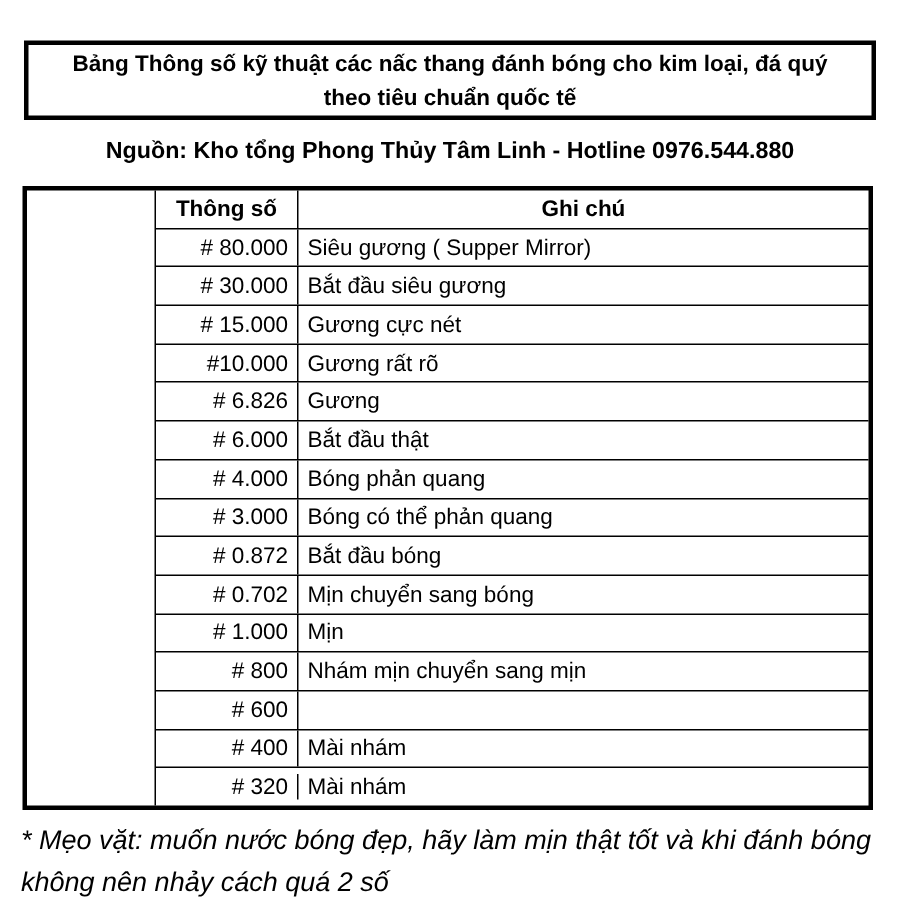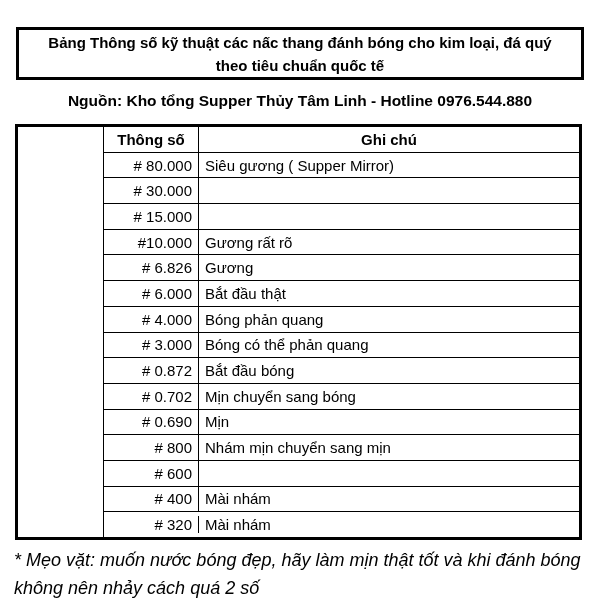--- a/index.html
+++ b/index.html
@@ -118,40 +118,42 @@
 </style>
 </head>
 <body>
 
 <div class="page">
 
   <div class="title-box">
     <div class="title-text">Bảng Thông số kỹ thuật các nấc thang đánh bóng cho kim loại, đá quý theo tiêu chuẩn quốc tế</div>
   </div>
 
-  <div class="source-line">Nguồn: Kho tổng Supper Thủy Tâm Linh - Hotline 0976.544.880</div>
+  <div class="source-line">Nguồn: Kho tổng Phong Thủy Tâm Linh - Hotline 0976.544.880</div>
 
   <div class="spec-table">
     <div class="blank-col"></div>
     <div class="rows-col">
 
       <div class="t-row header-row">
         <div class="param-cell">Thông số</div>
         <div class="note-cell">Ghi chú</div>
       </div>
 
       <div class="t-row">
         <div class="param-cell"># 80.000</div>
         <div class="note-cell">Siêu gương ( Supper Mirror)</div>
       </div>
       <div class="t-row">
         <div class="param-cell"># 30.000</div>
+        <div class="note-cell">Bắt đầu siêu gương</div>
       </div>
       <div class="t-row">
         <div class="param-cell"># 15.000</div>
+        <div class="note-cell">Gương cực nét</div>
       </div>
       <div class="t-row">
         <div class="param-cell">#10.000</div>
         <div class="note-cell">Gương rất rõ</div>
       </div>
       <div class="t-row">
         <div class="param-cell"># 6.826</div>
         <div class="note-cell">Gương</div>
       </div>
       <div class="t-row">
@@ -168,21 +170,21 @@
       </div>
       <div class="t-row">
         <div class="param-cell"># 0.872</div>
         <div class="note-cell">Bắt đầu bóng</div>
       </div>
       <div class="t-row">
         <div class="param-cell"># 0.702</div>
         <div class="note-cell">Mịn chuyển sang bóng</div>
       </div>
       <div class="t-row">
-        <div class="param-cell"># 0.690</div>
+        <div class="param-cell"># 1.000</div>
         <div class="note-cell">Mịn</div>
       </div>
       <div class="t-row">
         <div class="param-cell"># 800</div>
         <div class="note-cell">Nhám mịn chuyển sang mịn</div>
       </div>
       <div class="t-row">
         <div class="param-cell"># 600</div>
       </div>
       <div class="t-row">

